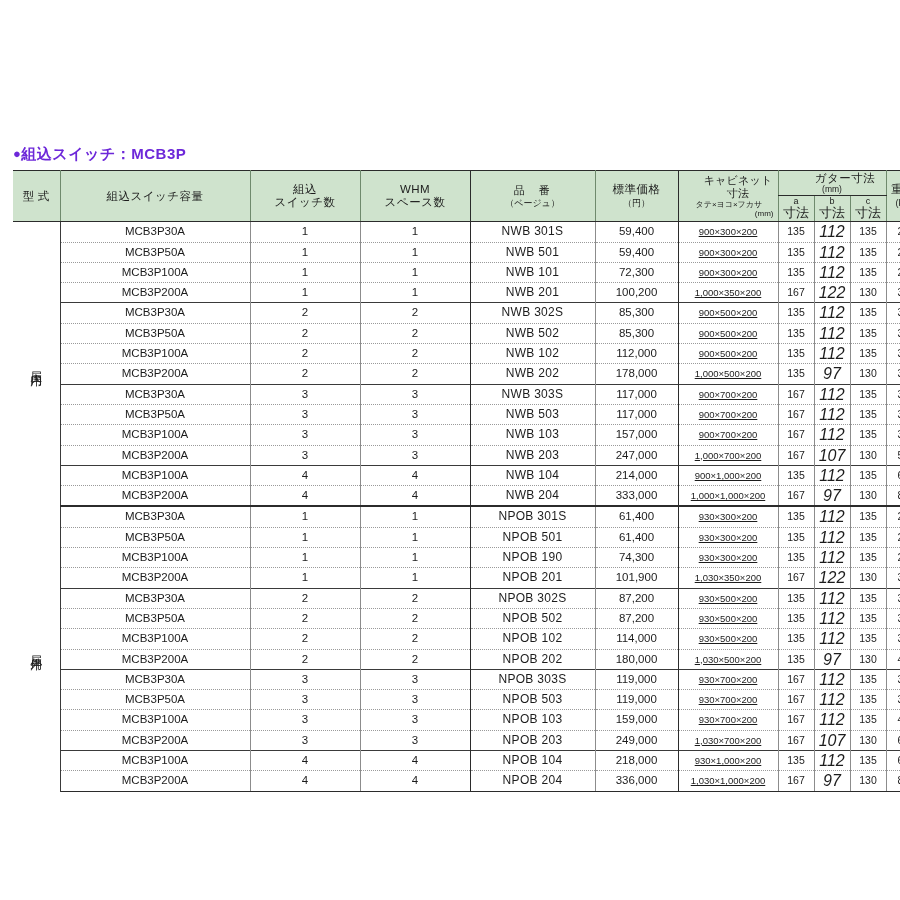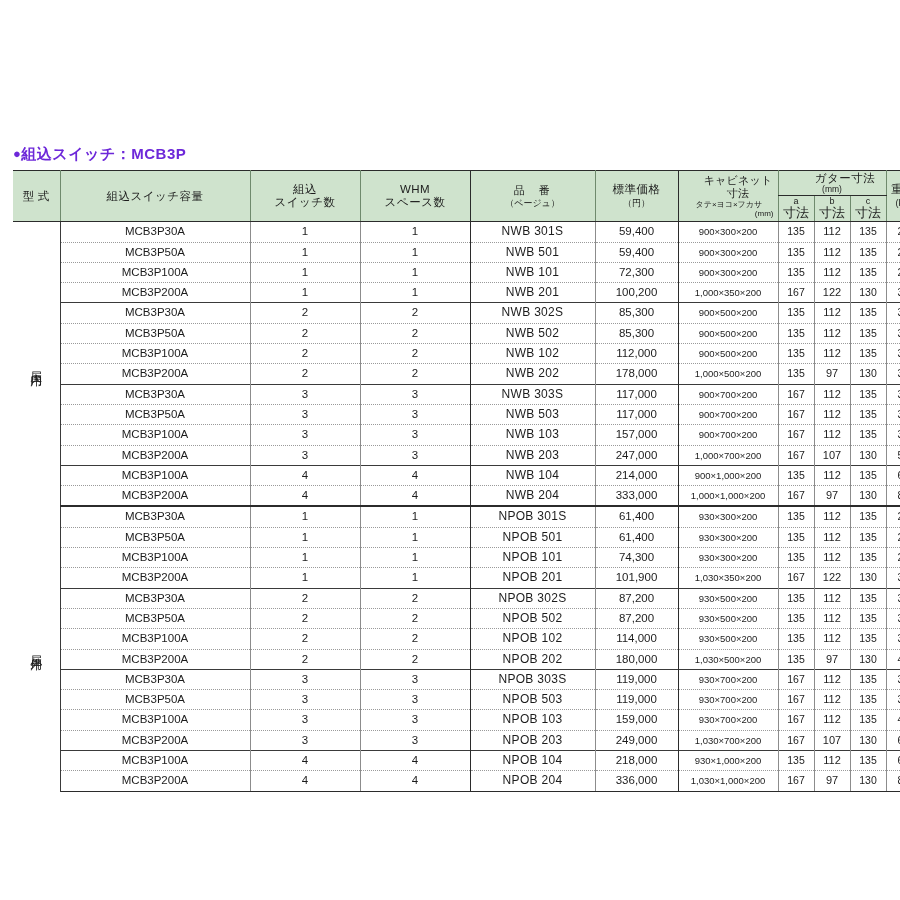--- a/index.html
+++ b/index.html
@@ -71,23 +71,23 @@
 
   td.c-type{border-right:1px solid #3a3a3a;border-top:none !important;}
   td.c-cap{font-size:11.5px;}
   td.c-num{border-left:1px solid #8c8c8c;font-size:11.5px;}
   td.c-whm{border-left:1px solid #8c8c8c;font-size:11.5px;}
   td.c-model{
     border-left:1.9px solid #2b2b2b;
     font-weight:700;font-size:12px;letter-spacing:.3px;
   }
   td.c-price{border-left:1px solid #8c8c8c;font-size:11.5px;text-align:right;padding-right:13px;}
-  td.c-cab{border-left:1.9px solid #2b2b2b;font-size:9.5px;}
+  td.c-cab{border-left:1.9px solid #2b2b2b;font-size:9.5px;text-decoration:underline;}
   td.c-a{border-left:1px solid #8c8c8c;font-size:10.5px;}
-  td.c-b{border-left:1px solid #8c8c8c;font-size:11px;}
+  td.c-b{border-left:1px solid #8c8c8c;font-size:16px;font-style:italic;}
   td.c-c{border-left:1px solid #8c8c8c;font-size:10.5px;}
   td.c-w{border-left:1px solid #8c8c8c;font-size:10.5px;}
 
   .vlabel{
     writing-mode:vertical-rl;
     text-orientation:upright;
     letter-spacing:2px;
     font-size:12px;
     display:inline-block;
     line-height:1;
@@ -363,21 +363,21 @@
             <td class="c-cab">930×300×200</td>
             <td class="c-a">135</td>
             <td class="c-b">112</td>
             <td class="c-c">135</td>
             <td class="c-w">23</td>
           </tr>
           <tr>
             <td class="c-cap">MCB3P100A</td>
             <td class="c-num">1</td>
             <td class="c-whm">1</td>
-            <td class="c-model">NPOB  101</td>
+            <td class="c-model">NPOB  190</td>
             <td class="c-price">74,300</td>
             <td class="c-cab">930×300×200</td>
             <td class="c-a">135</td>
             <td class="c-b">112</td>
             <td class="c-c">135</td>
             <td class="c-w">24</td>
           </tr>
           <tr>
             <td class="c-cap">MCB3P200A</td>
             <td class="c-num">1</td>

